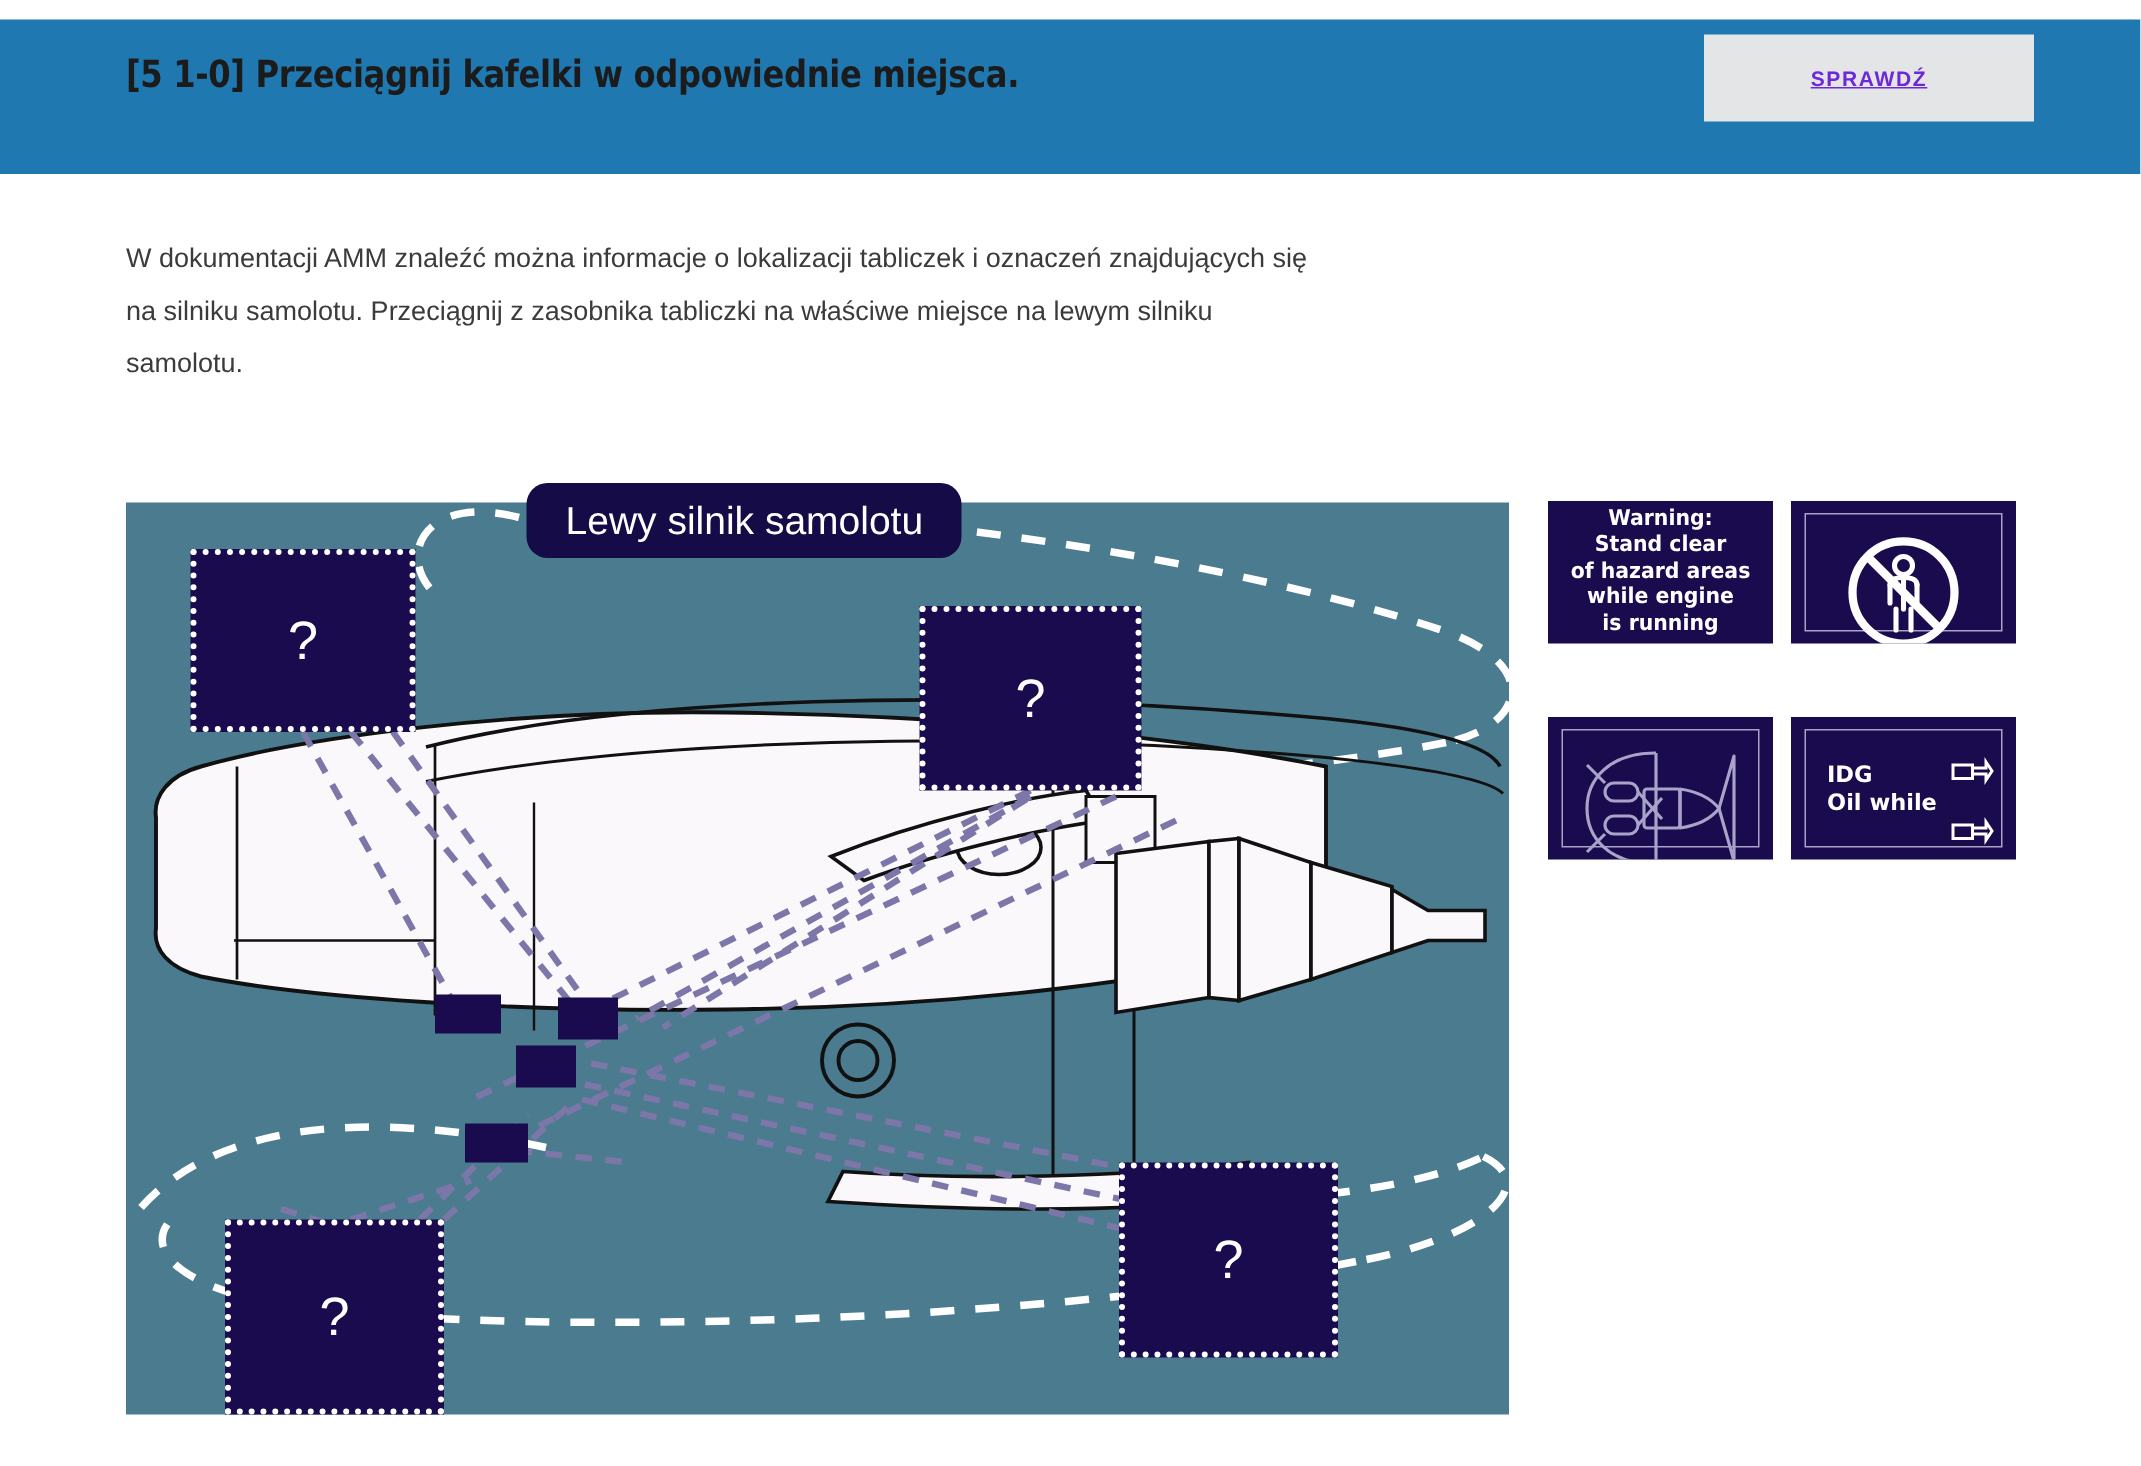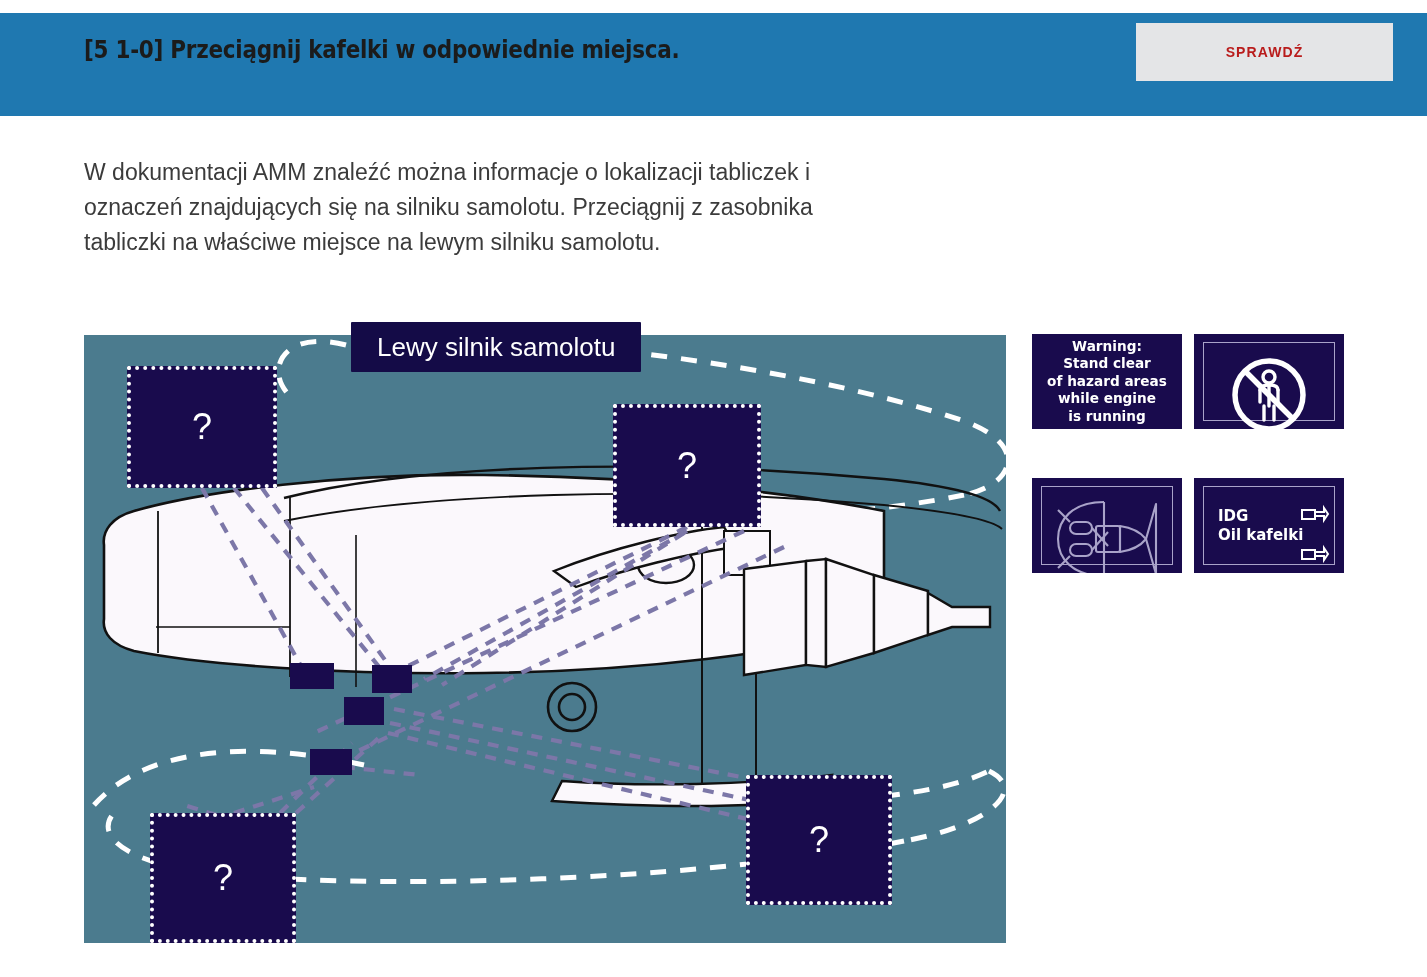--- a/index.html
+++ b/index.html
@@ -33,43 +33,44 @@
     letter-spacing: -0.3px;
     color: #1b1b1b;
     transform: scaleX(0.86);
     transform-origin: left top;
     white-space: nowrap;
   }
   .check-button {
     position: absolute;
     left: 1136px;
     top: 10px;
-    width: 257px;
+    width: 220px;
     height: 58px;
     background: #e4e5e7;
     border: none;
-    color: #b91c1c;
+    color: #6d28d9;
     font-family: "Liberation Sans", sans-serif;
     font-size: 14px;
     font-weight: 700;
     letter-spacing: 1.1px;
     cursor: pointer;
     display: flex;
     align-items: center;
     justify-content: center;
+    text-decoration: underline;
   }
 
   
   .instruction {
     position: absolute;
     left: 84px;
     top: 155px;
     width: 800px;
     font-family: "Liberation Sans", sans-serif;
-    font-size: 23px;
+    font-size: 18px;
     line-height: 35px;
     color: #3b3b3b;
   }
 
   
   .canvas {
     position: absolute;
     left: 84px;
     top: 335px;
     width: 922px;
@@ -86,21 +87,21 @@
   }
 
   
   .engine-caption {
     position: absolute;
     left: 267px;
     top: -13px;
     height: 50px;
     padding: 0 26px;
     background: #140b47;
-    border-radius: 1px;
+    border-radius: 14px;
     color: #ffffff;
     font-family: "Liberation Sans", sans-serif;
     font-size: 26px;
     display: flex;
     align-items: center;
     justify-content: center;
     white-space: nowrap;
     z-index: 6;
   }
 
@@ -330,21 +331,21 @@
         <line x1="60" y1="50" x2="76" y2="68"></line>
         <line x1="38" y1="78" x2="26" y2="90"></line>
         <line x1="60" y1="72" x2="76" y2="54"></line>
       </g>
     </svg>
   </div>
 
   <div class="tile t4">
     <div class="tile-inner-frame"></div>
     <div class="idg-text">IDG
-Oil kafelki</div>
+Oil while</div>
     <svg width="150" height="122" viewBox="0 0 150 122">
       <g fill="none" stroke="#ffffff" stroke-width="2">
         <rect x="108" y="32" width="13" height="9"></rect>
         <path d="M 121 34 L 130 34 L 130 30 L 134 36 L 130 42 L 130 38 L 121 38 Z"></path>
         <rect x="108" y="72" width="13" height="9"></rect>
         <path d="M 121 74 L 130 74 L 130 70 L 134 76 L 130 82 L 130 78 L 121 78 Z"></path>
       </g>
     </svg>
   </div>
 </div>

